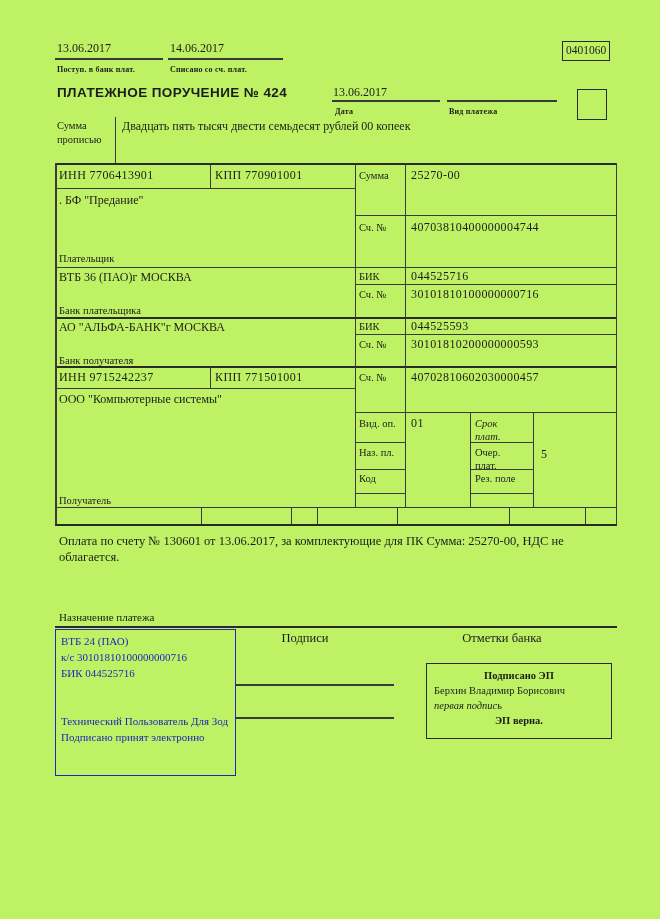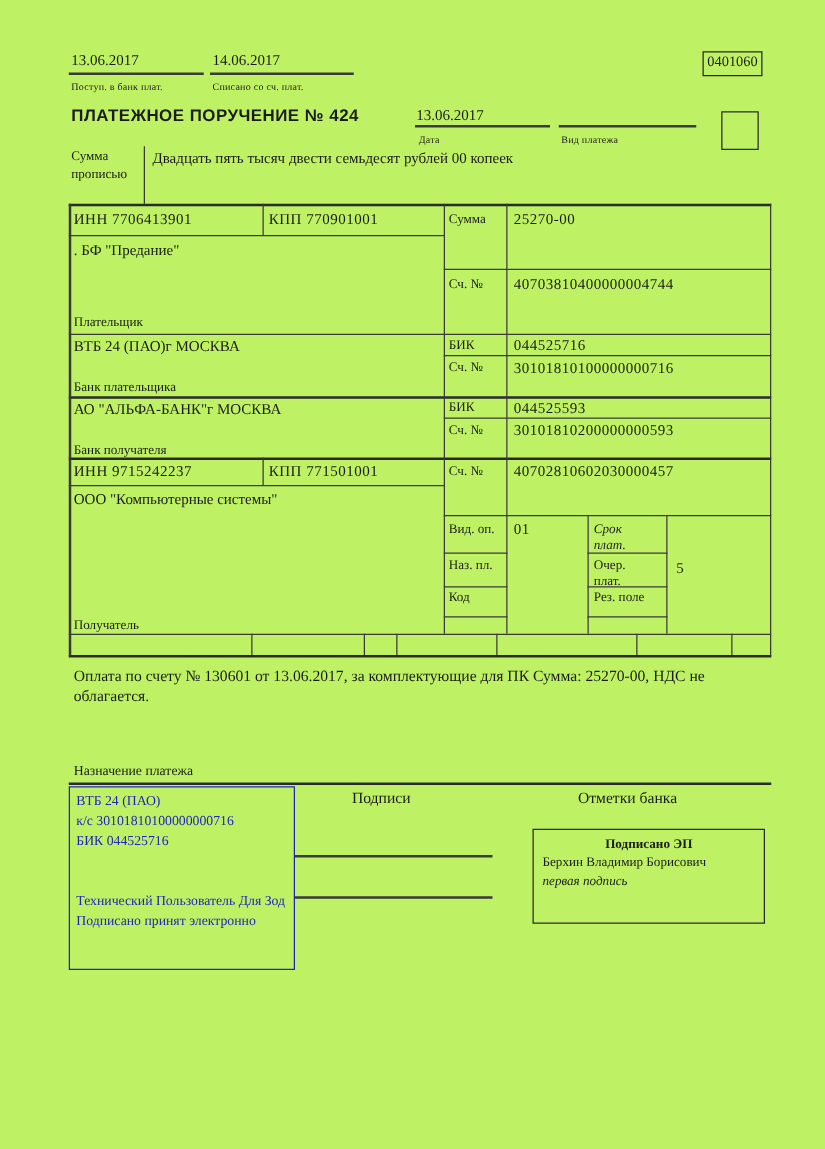--- a/index.html
+++ b/index.html
@@ -1,21 +1,21 @@
 <!DOCTYPE html>
 <html><head>
 <meta charset="utf-8">
 <style>
   html,body{margin:0;padding:0;background:#888;}
   #page{position:relative;width:660px;height:919px;background:#bef264;
         font-family:"Liberation Serif", serif;color:#1c1c1c;overflow:hidden;}
   .t{position:absolute;white-space:nowrap;font-size:12px;line-height:13px;}
   .num{letter-spacing:.4px;}
   .lbl{font-size:10.5px;}
-  .sm{font-size:8px;letter-spacing:.2px;}
+  .sm{font-size:8px;letter-spacing:.2px;font-weight:bold;}
   .wrap{white-space:normal;}
   .hl,.vl{position:absolute;background:#3a3a3a;}
   .thick{background:#2a2a2a;}
   .box{position:absolute;border:1.5px solid #2a2a2a;box-sizing:border-box;}
   .title{font-family:"Liberation Sans", sans-serif;font-weight:bold;font-size:13.5px;letter-spacing:.4px;}
   .blue{color:#2424bd;}
   #stampbox div{font-size:11px;line-height:16px;}
   #signedbox div{font-size:10.5px;line-height:15px;}
   .center{text-align:center;}
   .b{font-weight:bold;}
@@ -88,21 +88,21 @@
   <div class="t num" style="left:59px;top:169px;">ИНН 7706413901</div>
   <div class="t num" style="left:215px;top:169px;">КПП 770901001</div>
   <div class="t lbl" style="left:359px;top:169px;">Сумма</div>
   <div class="t num" style="left:411px;top:169px;">25270-00</div>
 
   <div class="t" style="left:59px;top:194px;">. БФ "Предание"</div>
   <div class="t lbl" style="left:359px;top:221px;">Сч. №</div>
   <div class="t num" style="left:411px;top:221px;">40703810400000004744</div>
   <div class="t lbl" style="left:59px;top:252px;">Плательщик</div>
 
-  <div class="t" style="left:59px;top:271px;">ВТБ 24 (ПАО)г МОСКВА</div>
+  <div class="t" style="left:59px;top:271px;">ВТБ 36 (ПАО)г МОСКВА</div>
   <div class="t lbl" style="left:359px;top:270px;">БИК</div>
   <div class="t num" style="left:411px;top:270px;">044525716</div>
   <div class="t lbl" style="left:359px;top:288px;">Сч. №</div>
   <div class="t num" style="left:411px;top:288px;">30101810100000000716</div>
   <div class="t lbl" style="left:59px;top:304px;">Банк плательщика</div>
 
   <div class="t" style="left:59px;top:321px;">АО "АЛЬФА-БАНК"г МОСКВА</div>
   <div class="t lbl" style="left:359px;top:320px;">БИК</div>
   <div class="t num" style="left:411px;top:320px;">044525593</div>
   <div class="t lbl" style="left:359px;top:338px;">Сч. №</div>
@@ -141,15 +141,16 @@
 
   <div class="t center" style="left:216px;top:632px;width:178px;font-size:12.5px;">Подписи</div>
   <div class="hl" style="left:236px;top:684px;width:158px;height:1.5px;"></div>
   <div class="hl" style="left:236px;top:717px;width:158px;height:1.5px;"></div>
 
   <div class="t center" style="left:412px;top:632px;width:180px;font-size:12.5px;">Отметки банка</div>
   <div id="signedbox" class="box" style="left:426px;top:663px;width:186px;height:76px;padding:4px 7px;">
     <div class="center b">Подписано ЭП</div>
     <div>Берхин Владимир Борисович</div>
     <div class="i">первая подпись</div>
+    <div class="center b">ЭП верна.</div>
   </div>
 
 </div>
 
 </body></html>

